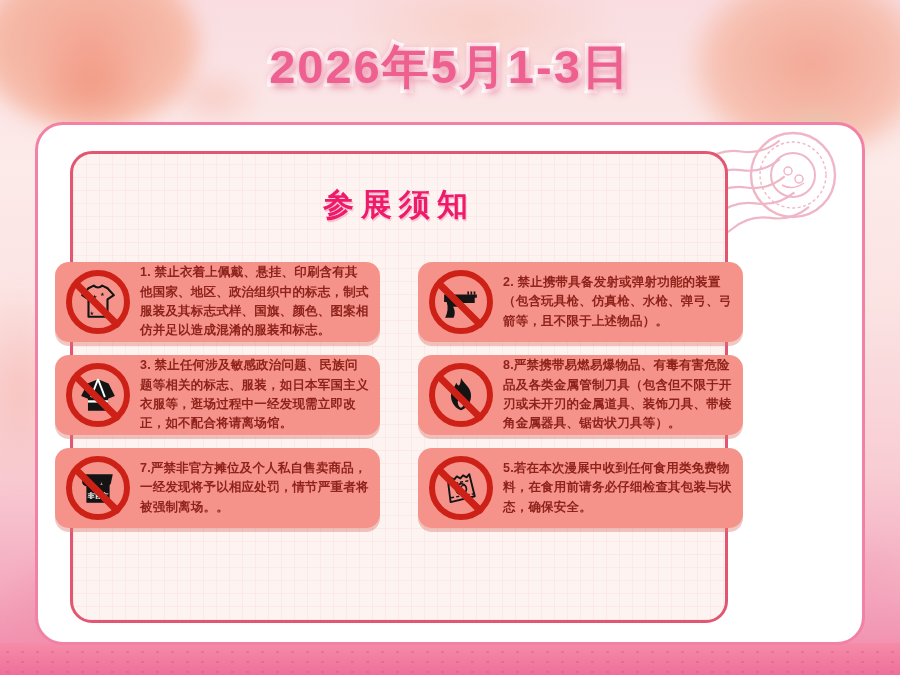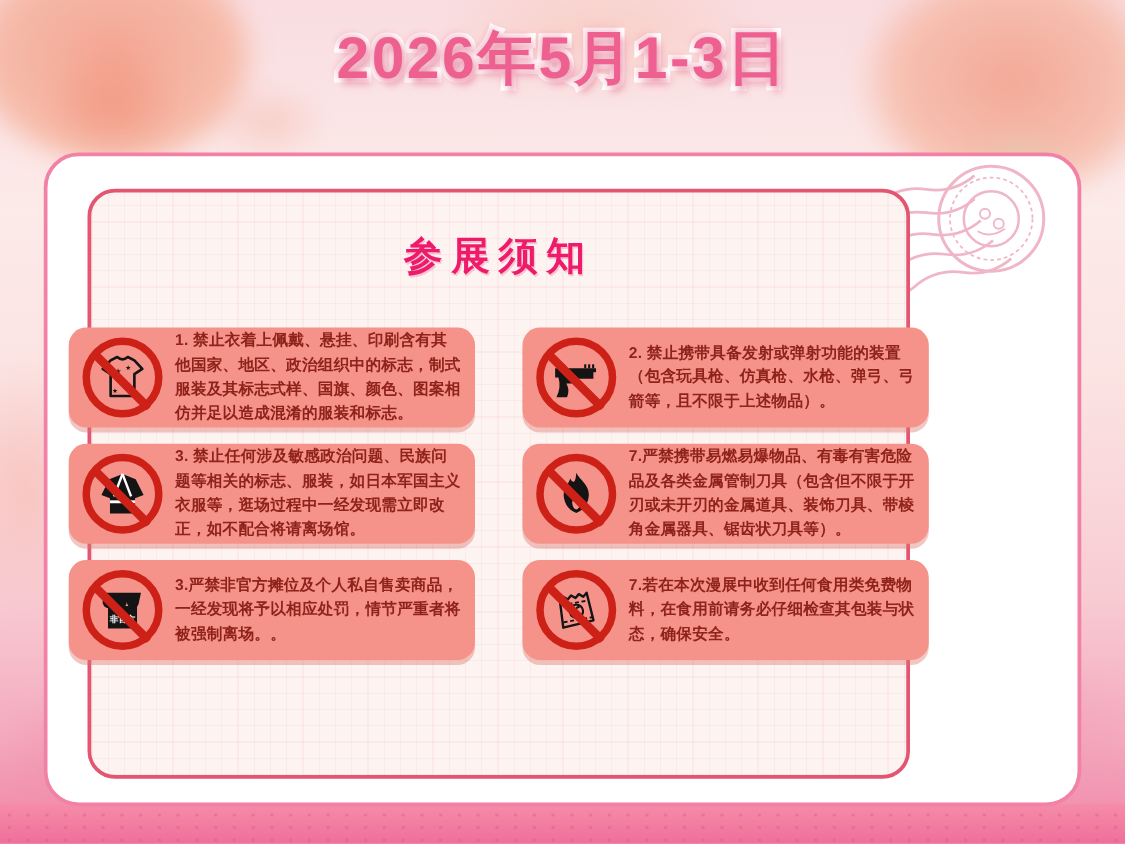--- a/index.html
+++ b/index.html
@@ -26,21 +26,21 @@
     background:linear-gradient(180deg,#f58ca8,#ef6f9b);
   }
   .bottom-band::after{
     content:"";position:absolute;inset:4px 0 0 0;
     background-image:radial-gradient(rgba(214,80,130,.35) 1.5px,rgba(0,0,0,0) 1.6px);
     background-size:15px 10px;
   }
 
   
   .header{
-    position:absolute;top:15px;left:0;width:100%;z-index:3;
+    position:absolute;top:36px;left:0;width:100%;z-index:3;
     display:flex;justify-content:center;gap:88px;
   }
   .header span{
     font-size:47px;font-weight:900;letter-spacing:2px;color:#ee6090;
     -webkit-text-stroke:7px #ffffff;paint-order:stroke fill;
     text-shadow:3px 5px 6px rgba(233,140,165,.85), -2px -2px 6px rgba(233,140,165,.55);
     white-space:nowrap;
   }
 
   
@@ -171,46 +171,46 @@
         <div class="rule-text">3. 禁止任何涉及敏感政治问题、民族问题等相关的标志、服装，如日本军国主义衣服等，逛场过程中一经发现需立即改正，如不配合将请离场馆。</div>
       </div>
 
       <div class="rule">
         <div class="nosign">
           <svg viewBox="0 0 36 36">
             <path d="M18 2 C21 8 28 11 27.5 19.5 C27 26.5 22.5 31 18 32.5 C13.5 31 9 26.5 8.5 19.5 C8.2 14 12 11 13.5 6.5 C15.5 10.5 17.5 10 18 2 Z" fill="#141414"></path>
             <path d="M18 18 C20 21 21.5 22 21 25.5 C20.6 28 19.5 29.5 18 30 C16.5 29.5 15.4 28 15 25.5 C14.7 23 16.5 21.5 18 18 Z" fill="#f5938a"></path>
           </svg>
         </div>
-        <div class="rule-text">7.严禁携带易燃易爆物品、有毒有害危险品及各类金属管制刀具（包含但不限于开刃或未开刃的金属道具、装饰刀具、带棱角金属器具、锯齿状刀具等）。</div>
+        <div class="rule-text">8.严禁携带易燃易爆物品、有毒有害危险品及各类金属管制刀具（包含但不限于开刃或未开刃的金属道具、装饰刀具、带棱角金属器具、锯齿状刀具等）。</div>
       </div>
 
 
       <div class="rule">
         <div class="nosign">
           <svg viewBox="0 0 36 36">
             <path d="M4 5 h28 l-1.5 7 a4.6 4.6 0 0 1 -9.2 0 a4.6 4.6 0 0 1 -9.2 0 a4.6 4.6 0 0 1 -9.2 0 Z" fill="#141414"></path>
             <rect x="7" y="15" width="22" height="17" fill="#141414"></rect>
             <text x="18" y="27" font-size="6.5" fill="#ffffff" text-anchor="middle" font-weight="bold">非官方</text>
           </svg>
         </div>
-        <div class="rule-text">3.严禁非官方摊位及个人私自售卖商品，一经发现将予以相应处罚，情节严重者将被强制离场。。</div>
+        <div class="rule-text">7.严禁非官方摊位及个人私自售卖商品，一经发现将予以相应处罚，情节严重者将被强制离场。。</div>
       </div>
 
       <div class="rule">
         <div class="nosign">
           <svg viewBox="0 0 36 36">
             <g transform="rotate(-10 18 18)">
               <path d="M7 9 L10 6.5 L13 9 L16 6.5 L19 9 L22 6.5 L25 9 L28 6.5 L29.5 28 L6 29.5 Z" fill="none" stroke="#141414" stroke-width="1.8" stroke-linejoin="round"></path>
               <path d="M8 12.5 h20" stroke="#141414" stroke-width="1.4" stroke-dasharray="3 2"></path>
               <path d="M7 25.5 h22" stroke="#141414" stroke-width="1.4" stroke-dasharray="3 2"></path>
               <circle cx="18" cy="19" r="5" fill="none" stroke="#141414" stroke-width="1.6"></circle>
               <path d="M21 16 a3.5 3.5 0 0 0 -4 4" fill="none" stroke="#141414" stroke-width="1.4"></path>
             </g>
           </svg>
         </div>
-        <div class="rule-text">7.若在本次漫展中收到任何食用类免费物料，在食用前请务必仔细检查其包装与状态，确保安全。</div>
+        <div class="rule-text">5.若在本次漫展中收到任何食用类免费物料，在食用前请务必仔细检查其包装与状态，确保安全。</div>
       </div>
 
 
     </div>
   </div>
 </div>
 
 </body></html>

